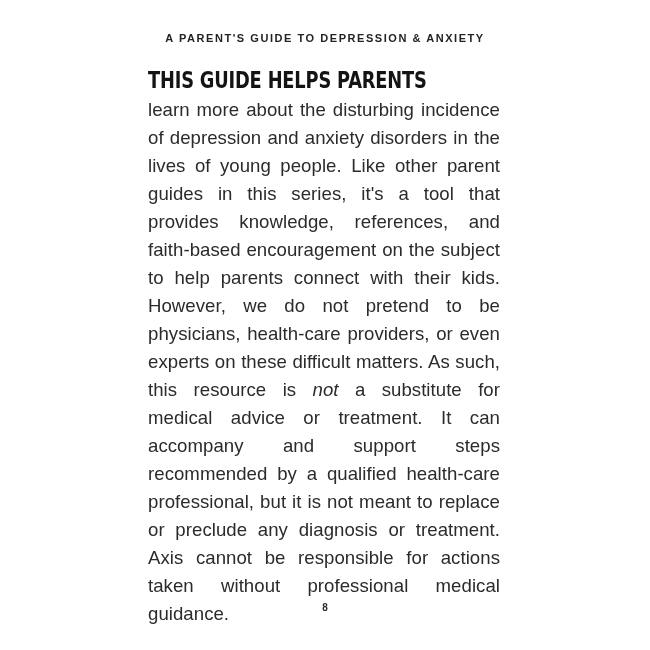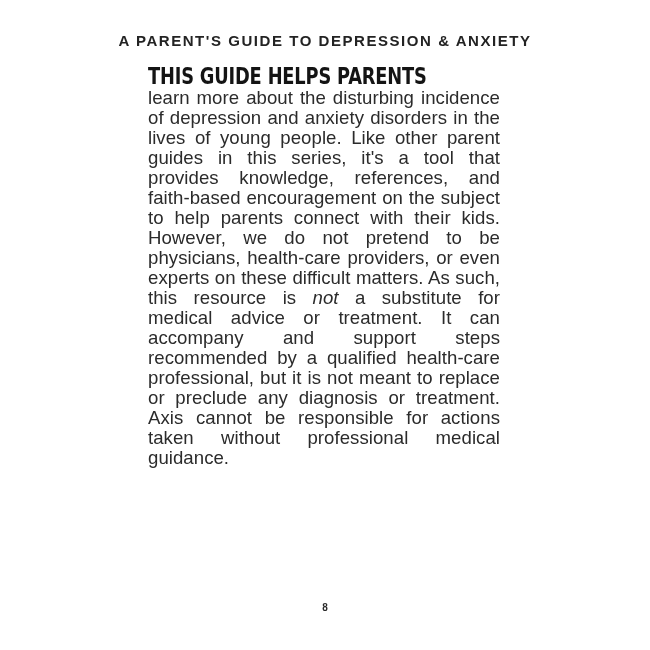--- a/index.html
+++ b/index.html
@@ -22,39 +22,39 @@
     box-sizing: border-box;
   }
 
   .running-head {
     position: absolute;
     top: 32px;
     left: 0;
     width: 650px;
     text-align: center;
     font-family: "Liberation Sans", sans-serif;
-    font-size: 15px;
+    font-size: 11px;
     font-weight: bold;
     letter-spacing: 1.55px;
     color: #232323;
     white-space: nowrap;
   }
 
   .text-column {
     position: absolute;
     top: 66px;
     left: 148px;
     width: 352px;
   }
 
   .body-par {
     margin: 0;
     font-family: "Liberation Sans", sans-serif;
     font-size: 18.6px;
-    line-height: 20px;
+    line-height: 28px;
     color: #2b2b2b;
     text-align: justify;
     text-justify: inter-word;
     hyphens: manual;
     -webkit-hyphens: manual;
     letter-spacing: 0.05px;
   }
 
   
   .lead-in {

